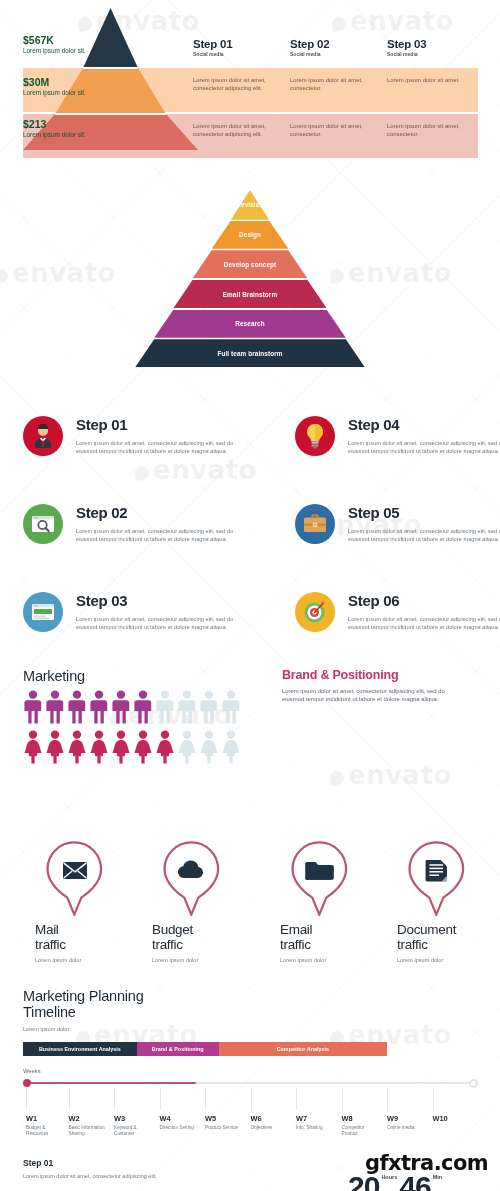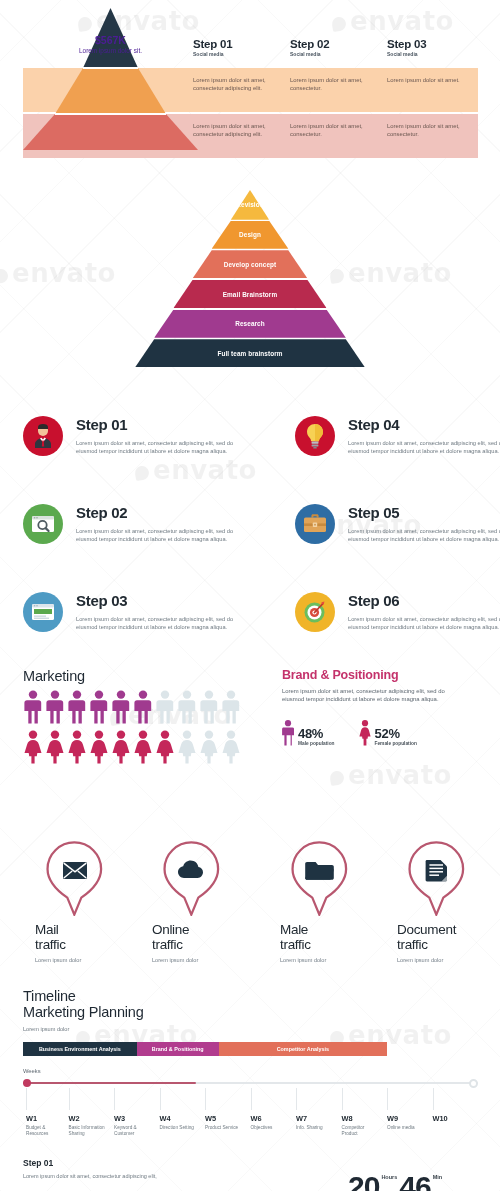--- a/index.html
+++ b/index.html
@@ -33,21 +33,21 @@
   }
 
   .sec { position: absolute; z-index: 3; }
 
   
   #sec-pyramid1 { left: 0; top: 0; width: 500px; height: 165px; }
   .p1-tri { position:absolute; left:23px; top:8px; width:175px; height:142px; z-index:4;}
   .p1-row { position:absolute; height: 44px; z-index:2; }
   .p1-row.r2 { left: 23px; top: 68px; width: 455px; background:#fbd2ab; }
   .p1-row.r3 { left: 23px; top: 114px; width: 455px; background:#f0c3bd; }
-  .p1-lab { position:absolute; z-index:6; text-align:center; color:#4c1d95; width:175px; left:23px;}
+  .p1-lab { position:absolute; z-index:6; text-align:left; color:#14532d; width:175px; left:23px;}
   .p1-lab .big { font-weight: 700; font-size: 10.5px; line-height: 12px; }
   .p1-lab .sml { font-weight: 400; font-size: 6.4px; line-height: 9px; }
   .p1-head { position:absolute; z-index:6; }
   .p1-head .t { font-size: 11.5px; font-weight: 700; color: #1f2933; letter-spacing:-.2px;}
   .p1-head .s { font-size: 5px; font-weight: 700; color: #4a5560; margin-top:1px;}
   .p1-cell { position:absolute; z-index:6; font-size: 5.9px; line-height: 8.2px; color:#6b5750; width: 84px;}
 
   
   #sec-pyramid2 { left: 0; top: 190px; width: 500px; height: 195px; }
   .p2-wrap { position: relative; width: 230px; height: 178px; margin: 0 auto; }
@@ -142,20 +142,28 @@
       <polygon points="60,60 115,60 143,106 32,106" fill="#F0A050"></polygon>
       <polygon points="32,106 143,106 175,142 0,142" fill="#DC6B62"></polygon>
       <line x1="60" y1="60" x2="115" y2="60" stroke="#fff" stroke-width="2.2"></line>
       <line x1="32" y1="106" x2="143" y2="106" stroke="#fff" stroke-width="2.2"></line>
     </svg>
 
     <div class="p1-lab" style="top:34px;">
       <div class="big">$567K</div>
       <div class="sml">Lorem ipsum dolor sit.</div>
     </div>
+    <div class="p1-lab" style="top:76px;">
+      <div class="big">$30M</div>
+      <div class="sml">Lorem ipsum dolor sit.</div>
+    </div>
+    <div class="p1-lab" style="top:118px;">
+      <div class="big">$213</div>
+      <div class="sml">Lorem ipsum dolor sit.</div>
+    </div>
 
     <div class="p1-head" style="left:193px; top:38px;">
       <div class="t">Step 01</div>
       <div class="s">Social media</div>
     </div>
     <div class="p1-head" style="left:290px; top:38px;">
       <div class="t">Step 02</div>
       <div class="s">Social media</div>
     </div>
     <div class="p1-head" style="left:387px; top:38px;">
@@ -427,42 +435,20 @@
               <circle cx="10" cy="4.6" r="4.2" fill="#DCE5E9"></circle>
               <path d="M10 10c3.2 0 5 1.6 5.9 4.6L18.5 23h-4.2l-.5 3.2h-2.2v7.4H8.4v-7.4H6.2L5.7 23H1.5l2.6-8.4C5 11.6 6.8 10 10 10z" fill="#DCE5E9"></path>
             </svg>
           </div>
         </div>
     </div>
 
     <div style="position:absolute; left:282px; top:0; width:200px;">
       <div class="brand-h">Brand &amp; Positioning</div>
       <div class="brand-b">Lorem ipsum dolor sit amet, consectetur adipiscing elit, sed do eiusmod tempor incididunt ut labore et dolore magna aliqua.</div>
-      <div style="display:flex; gap:24px; margin-top:16px;">
-        <div class="gender">
-          <svg width="12" height="26" viewBox="0 0 12 26">
-            <circle cx="6" cy="3.2" r="3.1" fill="#A03A8F"></circle>
-            <path d="M2.1 7.4h7.8c1.1 0 1.6.7 1.6 1.7v6.2h-2.3v10.3H8V15.3H4v10.3H1.8V15.3H-.5V9.1c0-1 .5-1.7 1.6-1.7z" transform="translate(0.6,0)" fill="#A03A8F"></path>
-          </svg>
-          <div>
-            <div class="v">48%</div>
-            <div class="l">Male population</div>
-          </div>
-        </div>
-        <div class="gender">
-          <svg width="12" height="26" viewBox="0 0 12 26">
-            <circle cx="6" cy="3.2" r="3.1" fill="#C4275A"></circle>
-            <path d="M6 7.2c2.1 0 3.3 1 3.9 3l1.7 6.4H8.9l-.3 2.2h-1.2v6.8H4.6v-6.8H3.4L3.1 16.6H.4l1.7-6.4c.6-2 1.8-3 3.9-3z" fill="#C4275A"></path>
-          </svg>
-          <div>
-            <div class="v">52%</div>
-            <div class="l">Female population</div>
-          </div>
-        </div>
-      </div>
     </div>
   </div>
 
   <div class="sec" id="sec-traffic">
     <div id="pinrow" style="position:relative; width:500px;">
         <div class="pin" style="left: 23px; top: 0px; position: absolute;">
           <div class="pin-g"><svg width="62" height="76" viewBox="0 0 62 76">
               <path d="M31 3C16.7 3 5 14.5 5 28.7c0 11 8.6 20.5 19.2 27.9L31 73l6.8-16.4C48.4 49.2 57 39.7 57 28.7 57 14.5 45.3 3 31 3z" fill="none" stroke="#B8576F" stroke-width="2.2" transform="scale(1.03) translate(-0.6,-0.6)"></path>
               <g transform="translate(0,-1)">
                 <rect x="20" y="23" width="24" height="17" rx="1.6" fill="#1F3342"></rect>
@@ -477,35 +463,35 @@
           <div class="pin-s">Lorem ipsum dolor</div>
         </div>
         <div class="pin" style="left: 140px; top: 0px; position: absolute;">
           <div class="pin-g"><svg width="62" height="76" viewBox="0 0 62 76">
               <path d="M31 3C16.7 3 5 14.5 5 28.7c0 11 8.6 20.5 19.2 27.9L31 73l6.8-16.4C48.4 49.2 57 39.7 57 28.7 57 14.5 45.3 3 31 3z" fill="none" stroke="#B8576F" stroke-width="2.2" transform="scale(1.03) translate(-0.6,-0.6)"></path>
               <g transform="translate(0,-1)">
                 <path d="M24 39c-3.3 0-6-2.6-6-5.9 0-3 2.3-5.5 5.2-5.9.9-3.3 3.9-5.6 7.5-5.6 3.9 0 7.2 2.8 7.7 6.5 2.6.3 4.6 2.5 4.6 5.2 0 2.9-2.4 5.7-5.3 5.7z" fill="#1F3342"></path>
               </g>
             </svg></div>
           <div class="pin-t">
-            <div>Online</div>
+            <div>Budget</div>
             <div>traffic</div>
           </div>
           <div class="pin-s">Lorem ipsum dolor</div>
         </div>
         <div class="pin" style="left: 268px; top: 0px; position: absolute;">
           <div class="pin-g"><svg width="62" height="76" viewBox="0 0 62 76">
               <path d="M31 3C16.7 3 5 14.5 5 28.7c0 11 8.6 20.5 19.2 27.9L31 73l6.8-16.4C48.4 49.2 57 39.7 57 28.7 57 14.5 45.3 3 31 3z" fill="none" stroke="#B8576F" stroke-width="2.2" transform="scale(1.03) translate(-0.6,-0.6)"></path>
               <g transform="translate(0,-1)">
                 <path d="M19 23h8.6l2.4 3h14c1 0 1.8.8 1.8 1.8V39c0 1-.8 1.8-1.8 1.8H19c-1 0-1.8-.8-1.8-1.8V24.8c0-1 .8-1.8 1.8-1.8z" fill="#1F3342"></path>
                 <path d="M22.6 29h21.2c1.2 0 2 1.1 1.7 2.2l-2.1 8c-.2.9-1 1.5-1.9 1.5H19c-1 0-1.8-.8-1.8-1.8z" fill="#1F3342"></path>
               </g>
             </svg></div>
           <div class="pin-t">
-            <div>Male</div>
+            <div>Email</div>
             <div>traffic</div>
           </div>
           <div class="pin-s">Lorem ipsum dolor</div>
         </div>
         <div class="pin" style="left: 385px; top: 0px; position: absolute;">
           <div class="pin-g"><svg width="62" height="76" viewBox="0 0 62 76">
               <path d="M31 3C16.7 3 5 14.5 5 28.7c0 11 8.6 20.5 19.2 27.9L31 73l6.8-16.4C48.4 49.2 57 39.7 57 28.7 57 14.5 45.3 3 31 3z" fill="none" stroke="#B8576F" stroke-width="2.2" transform="scale(1.03) translate(-0.6,-0.6)"></path>
               <g transform="translate(0,-1)">
                 <path d="M22 21h13.5l6.5 6.5V41c0 .8-.6 1.4-1.4 1.4H22c-.8 0-1.4-.6-1.4-1.4V22.4c0-.8.6-1.4 1.4-1.4z" fill="#1F3342"></path>
                 <path d="M36.4 42.4l5.6-5.6v4.2c0 .8-.6 1.4-1.4 1.4z" fill="#fff" opacity=".55"></path>
@@ -522,22 +508,22 @@
             <div>traffic</div>
           </div>
           <div class="pin-s">Lorem ipsum dolor</div>
         </div>
       </div>
   </div>
 
   <div class="sec" id="sec-timeline">
     <div style="position:absolute; left:23px; top:0; width:460px;">
       <div class="tl-h">
+        <div>Marketing Planning</div>
         <div>Timeline</div>
-        <div>Marketing Planning</div>
       </div>
       <div class="tl-s">Lorem ipsum dolor</div>
       <div class="tl-bar" id="tlbar">
           <div class="tl-seg" style="width: 25%; background: rgb(31, 51, 66);">Business Environment Analysis</div>
           <div class="tl-seg" style="width: 18%; background: rgb(177, 60, 142);">Brand &amp; Positioning</div>
           <div class="tl-seg" style="width: 37%; background: rgb(226, 112, 90);">Competitor Analysis</div>
           <div class="tl-seg" style="width: 20%;">Strategy</div>
         </div>
       <div class="tl-weeks-lab">Weeks</div>
       <div class="tl-track">
@@ -607,13 +593,14 @@
       <div class="bt-b">Lorem ipsum dolor sit amet, consectetur adipiscing elit,</div>
     </div>
     <div style="position:absolute; left:348px; top:22px; display:flex; align-items:flex-start; gap:2px;">
       <span class="ctr-num">20</span>
       <span class="ctr-unit">Hours</span>
       <span class="ctr-num">46</span>
       <span class="ctr-unit">Min</span>
     </div>
   </div>
 
+  <div class="gfxtra">gfxtra.com</div>
 </div>
 
 </body></html>

